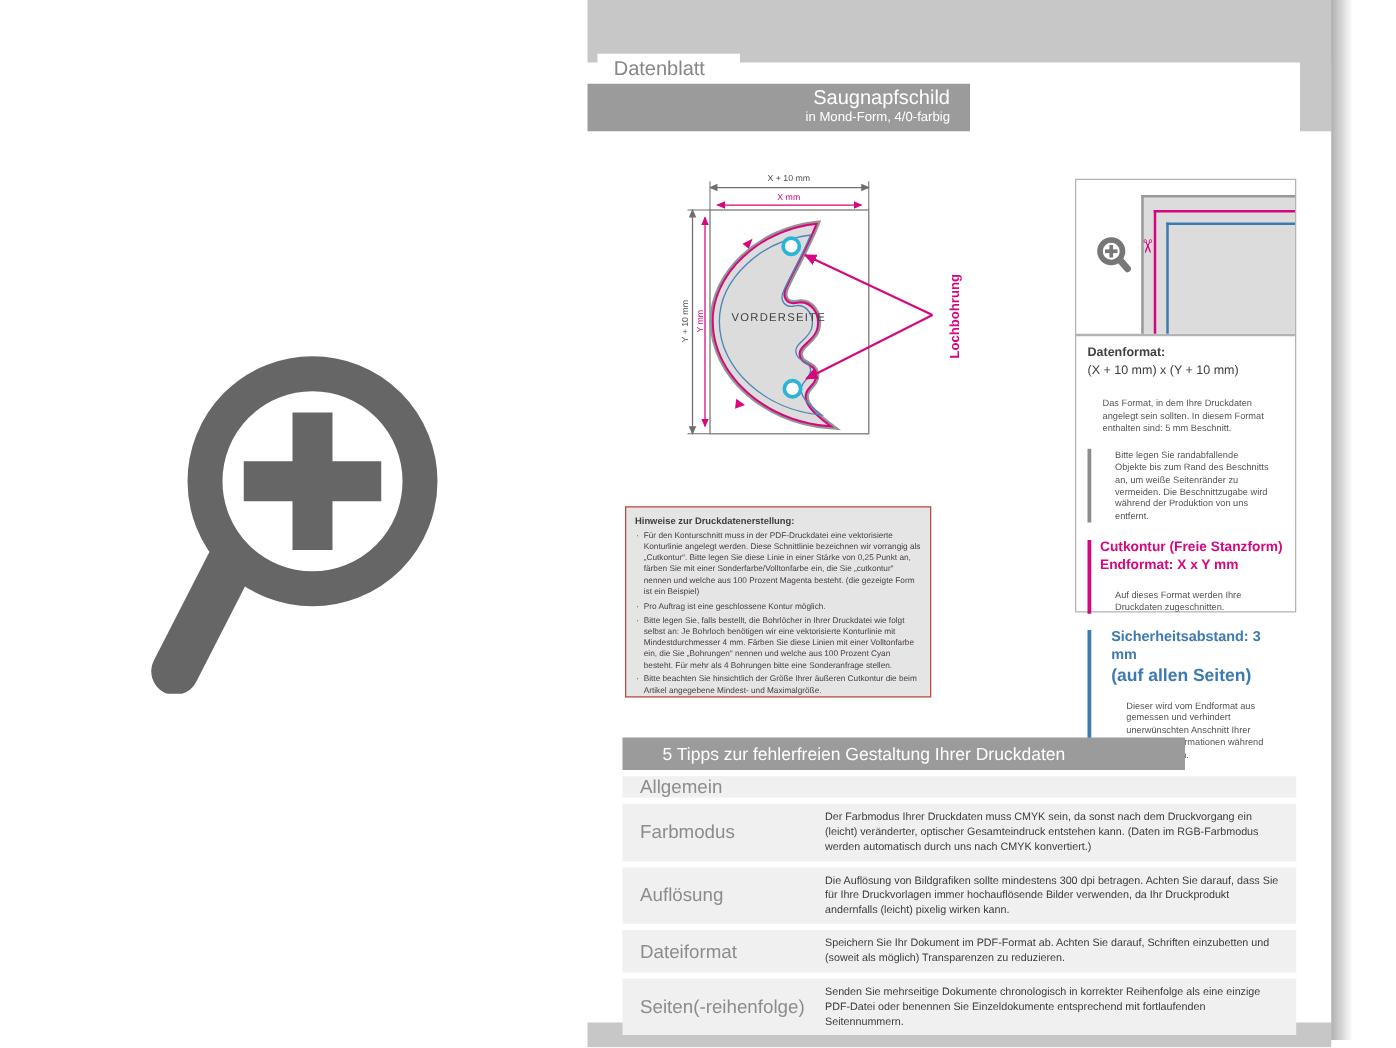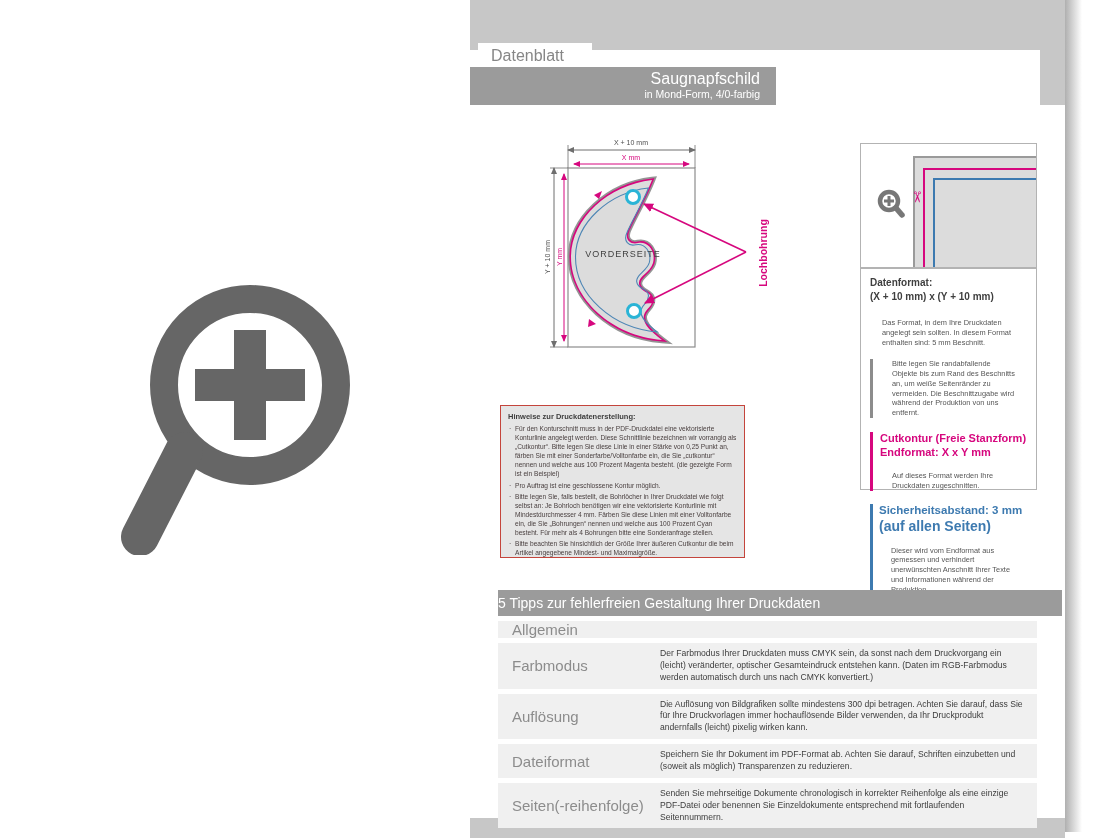--- a/index.html
+++ b/index.html
@@ -46,32 +46,32 @@
   .corner .b{position:absolute;left:18px;top:20px;right:-2px;bottom:-2px;
              border-left:2px solid #3d7ab0;border-top:2px solid #3d7ab0;}
   .minizoom{position:absolute;left:12px;top:42px;}
   .scissors{position:absolute;left:47px;top:44px;width:18px;height:18px;color:#d6077e;
             font-size:15px;line-height:18px;transform:rotate(90deg);text-align:center;}
 
   
   .infobox{position:absolute;left:860px;top:268px;width:177px;height:222px;background:#fff;
            border:1px solid #b3b3b3;box-sizing:border-box;padding:8px 9px;color:#555;}
   .infobox .h1{font-size:10px;font-weight:bold;color:#3f3f3f;margin-bottom:3px;}
-  .infobox .h2{font-size:10px;font-weight:bold;color:#3f3f3f;margin-bottom:16px;}
+  .infobox .h2{font-size:10px;font-weight:normal;color:#3f3f3f;margin-bottom:16px;}
   .infobox p{margin:12px;font-size:7.4px;line-height:1.32;}
   .bar-gray{border-left:3px solid #8c8c8c;padding-left:7px;margin-top:11px;}
   .bar-magenta{border-left:3px solid #d6077e;padding-left:7px;margin-top:14px;}
-  .bar-blue{border-left:3px solid #3d7ab0;padding-left:6px;margin-top:13px;}
+  .bar-blue{border-left:3px solid #3d7ab0;padding-left:16px;margin-top:13px;}
   .mg-t{font-size:11px;font-weight:bold;color:#d6077e;line-height:1.25;}
   .bl-t{font-size:11.5px;font-weight:bold;color:#3d7ab0;line-height:1.2;}
   .bl-s{font-size:14px;font-weight:bold;color:#3d7ab0;margin-bottom:1px;}
 
   
-  .tips-header{position:absolute;left:498px;top:590px;width:564px;height:26px;background:#9b9b9b;
-               color:#fff;font-size:14px;line-height:26px;padding-left:0;box-sizing:border-box;}
+  .tips-header{position:absolute;left:498px;top:590px;width:450px;height:26px;background:#9b9b9b;
+               color:#fff;font-size:14px;line-height:26px;padding-left:32px;box-sizing:border-box;}
   .tips{position:absolute;left:498px;top:621px;width:539px;}
   .tip-row{display:flex;background:#f0f0f0;margin-bottom:5px;align-items:center;}
   .tip-label{flex:0 0 148px;padding-left:14px;font-size:15px;color:#8c8c8c;}
   .tip-text{flex:1;font-size:8.6px;line-height:1.38;color:#3c3c3c;padding:5px 10px 5px 0;}
 </style>
 </head>
 <body>
 
 <div class="canvas">
 

